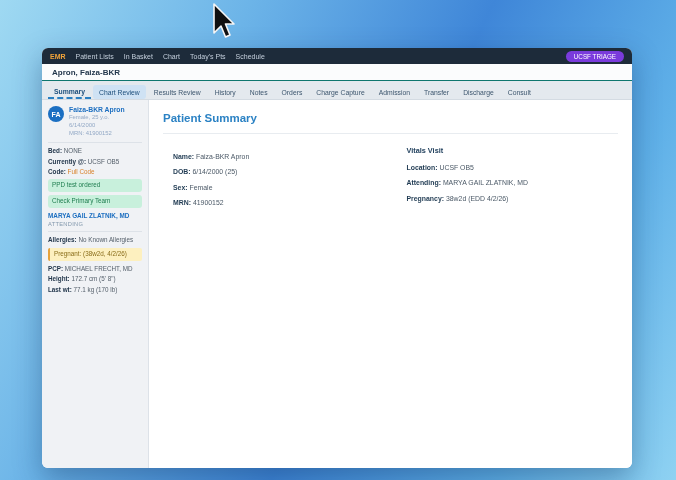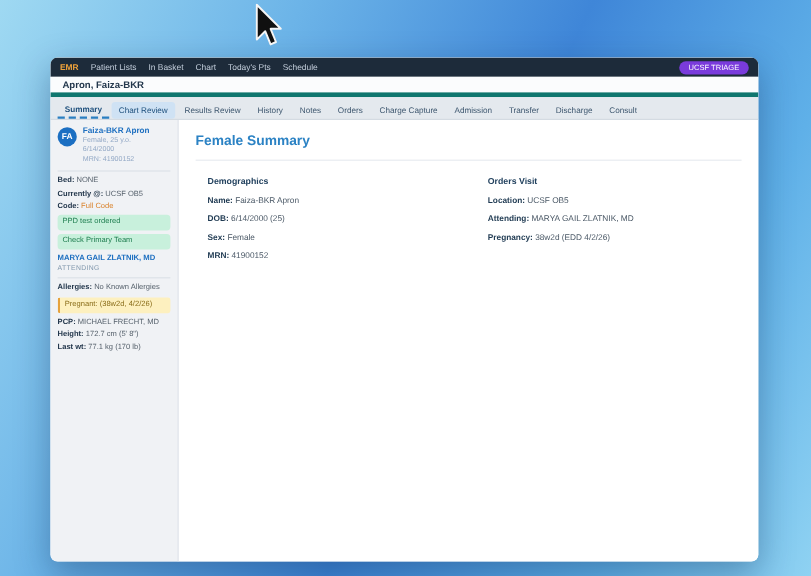--- a/index.html
+++ b/index.html
@@ -20,21 +20,21 @@
 
   
   .topnav { height:16px; background:#1d2b3a; display:flex; align-items:center;
     padding:0 8px; gap:10px; font-size:7px; color:#c3cedb; flex-shrink:0; }
   .brand { color:#f0a33a; font-weight:bold; font-size:7px; }
   .navitem { cursor:default; }
   .topnav-spacer { flex:1; }
   .badge { background:#7a3bdc; color:#fff; border-radius:7px; padding:2px 8px; font-size:6.3px; }
 
   
-  .patient-header { height:17px; background:#fbfcfd; border-bottom:4px solid #0f766e;
+  .patient-header { height:17px; background:#fbfcfd; border-bottom:1px solid #0f766e;
     display:flex; align-items:center; padding:0 10px; font-size:8px; font-weight:bold;
     color:#23374c; flex-shrink:0; }
 
   
   .tabbar { height:19px; background:#e4e9ee; display:flex; align-items:flex-end;
     padding:0 6px; gap:2px; font-size:6.8px; color:#3d566e;
     border-bottom:1px solid #d4dbe2; flex-shrink:0; }
   .tab { padding:4px 6px 3px; border-radius:3px; white-space:nowrap; }
   .tab.active { font-weight:bold; color:#1d4f7c; border-bottom:2px dashed #2a7fc1;
     border-radius:0; padding-bottom:2px; }
@@ -152,44 +152,43 @@
         <b>Height:</b>
         <span>172.7 cm (5' 8")</span>
       </div>
       <div class="stat">
         <b>Last wt:</b>
         <span>77.1 kg (170 lb)</span>
       </div>
     </div>
 
     <div class="main">
-      <div class="page-title">Female Summary</div>
+      <div class="page-title">Patient Summary</div>
       <div class="grid">
         <div class="section">
-          <h3>Demographics</h3>
           <div class="row">
             <b>Name:</b>
             <span>Faiza-BKR Apron</span>
           </div>
           <div class="row">
             <b>DOB:</b>
             <span>6/14/2000 (25)</span>
           </div>
           <div class="row">
             <b>Sex:</b>
             <span>Female</span>
           </div>
           <div class="row">
             <b>MRN:</b>
             <span>41900152</span>
           </div>
         </div>
 
         <div class="section">
-          <h3>Orders Visit</h3>
+          <h3>Vitals Visit</h3>
           <div class="row">
             <b>Location:</b>
             <span>UCSF OB5</span>
           </div>
           <div class="row">
             <b>Attending:</b>
             <span>MARYA GAIL ZLATNIK, MD</span>
           </div>
           <div class="row">
             <b>Pregnancy:</b>

